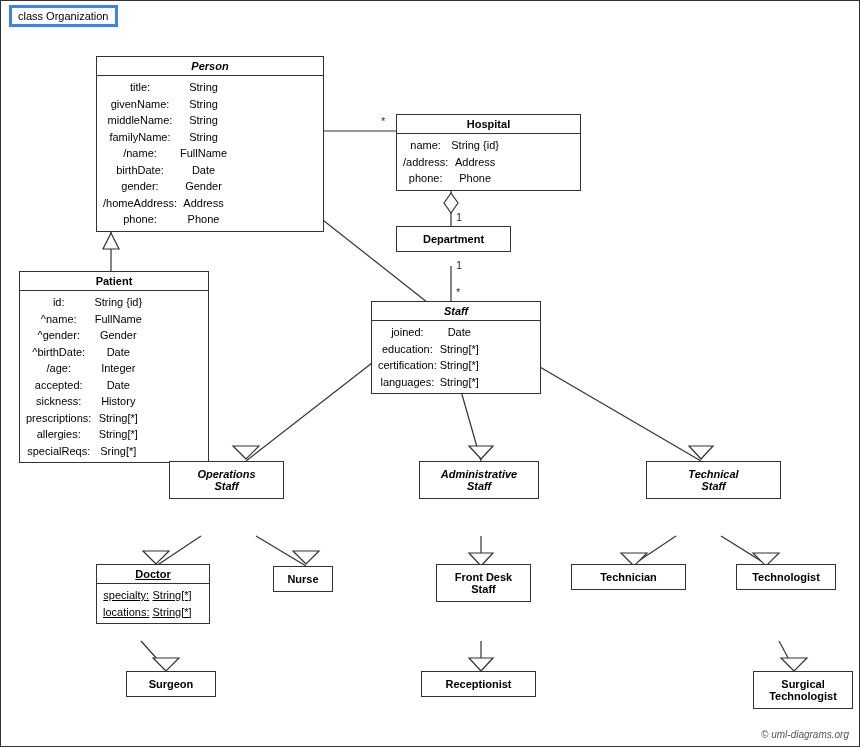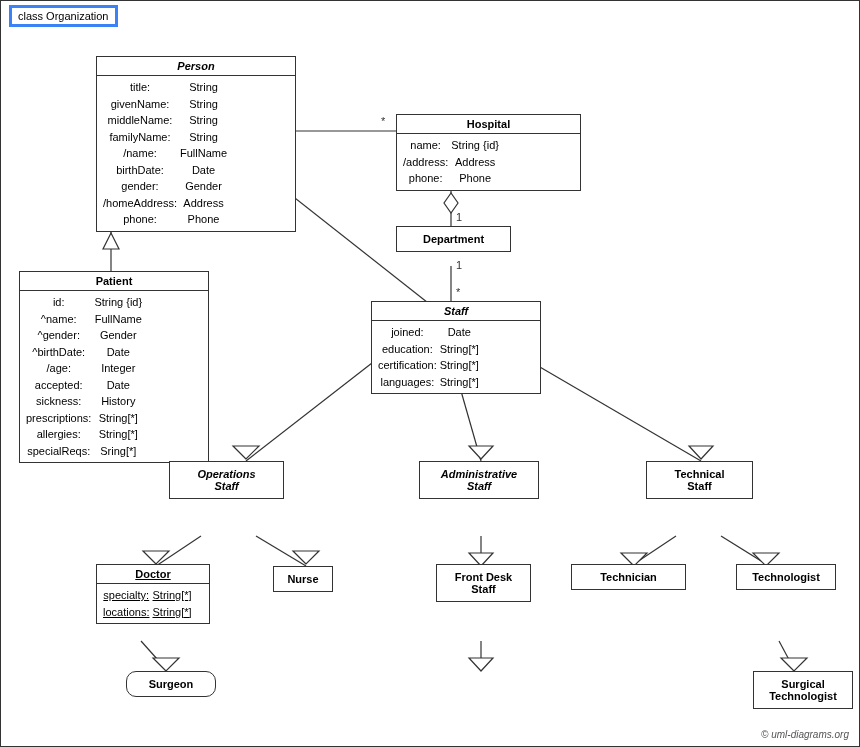--- a/index.html
+++ b/index.html
@@ -147,21 +147,21 @@
 
     <text x="455" y="295" font-size="11" fill="#333">*</text>
 
     <text x="103" y="450" font-size="11" fill="#333">*</text>
 
     <text x="248" y="500" font-size="11" fill="#333">*</text>
 
     <text x="455" y="268" font-size="11" fill="#333">1</text>
   </svg>
 
-  <div class="uml-class" style="left:95px; top:55px; width:200px;">
+  <div class="uml-class" style="left:95px; top:55px; width:228px;">
     <div class="uml-class-title italic">Person</div>
     <div class="uml-class-body">
       <table>
         <tbody>
             <tr>
               <td>title:</td>
               <td>String</td>
             </tr>
         <tr>
               <td>givenName:</td>
@@ -297,21 +297,21 @@
             </tr>
       </tbody>
         </table>
     </div>
   </div>
 
   <div class="simple-class" style="left:168px; top:460px; width:115px; font-style:italic;">Operations<br>Staff</div>
 
   <div class="simple-class" style="left:418px; top:460px; width:120px; font-style:italic;">Administrative<br>Staff</div>
 
-  <div class="simple-class" style="left:645px; top:460px; width:107px; ">Technical<br>Staff</div>
+  <div class="simple-class" style="left:645px; top:460px; width:135px; font-style:italic;">Technical<br>Staff</div>
 
   <div class="uml-class" style="left:95px; top:563px; width:114px;text-decoration:underline;">
     <div class="uml-class-title">Doctor</div>
     <div class="uml-class-body">
       <table>
         <tbody>
             <tr>
               <td>specialty:</td>
               <td>String[*]</td>
             </tr>
@@ -325,19 +325,20 @@
   </div>
 
   <div class="simple-class" style="left:272px; top:565px; width:60px;">Nurse</div>
 
   <div class="simple-class" style="left:435px; top:563px; width:95px;">Front Desk<br>Staff</div>
 
   <div class="simple-class" style="left:570px; top:563px; width:115px;">Technician</div>
 
   <div class="simple-class" style="left:735px; top:563px; width:100px;">Technologist</div>
 
-  <div class="simple-class" style="left:125px; top:670px; width:90px;border-radius:10px;">Surgeon</div>
-
+  <div class="simple-class" style="left:125px; top:670px; width:90px;">Surgeon</div>
+
+  <div class="simple-class" style="left:420px; top:670px; width:115px;">Receptionist</div>
 
   <div class="simple-class" style="left:752px; top:670px; width:100px;">Surgical<br>Technologist</div>
 
   <div class="copyright">© uml-diagrams.org</div>
 </div>
 
 </body></html>

